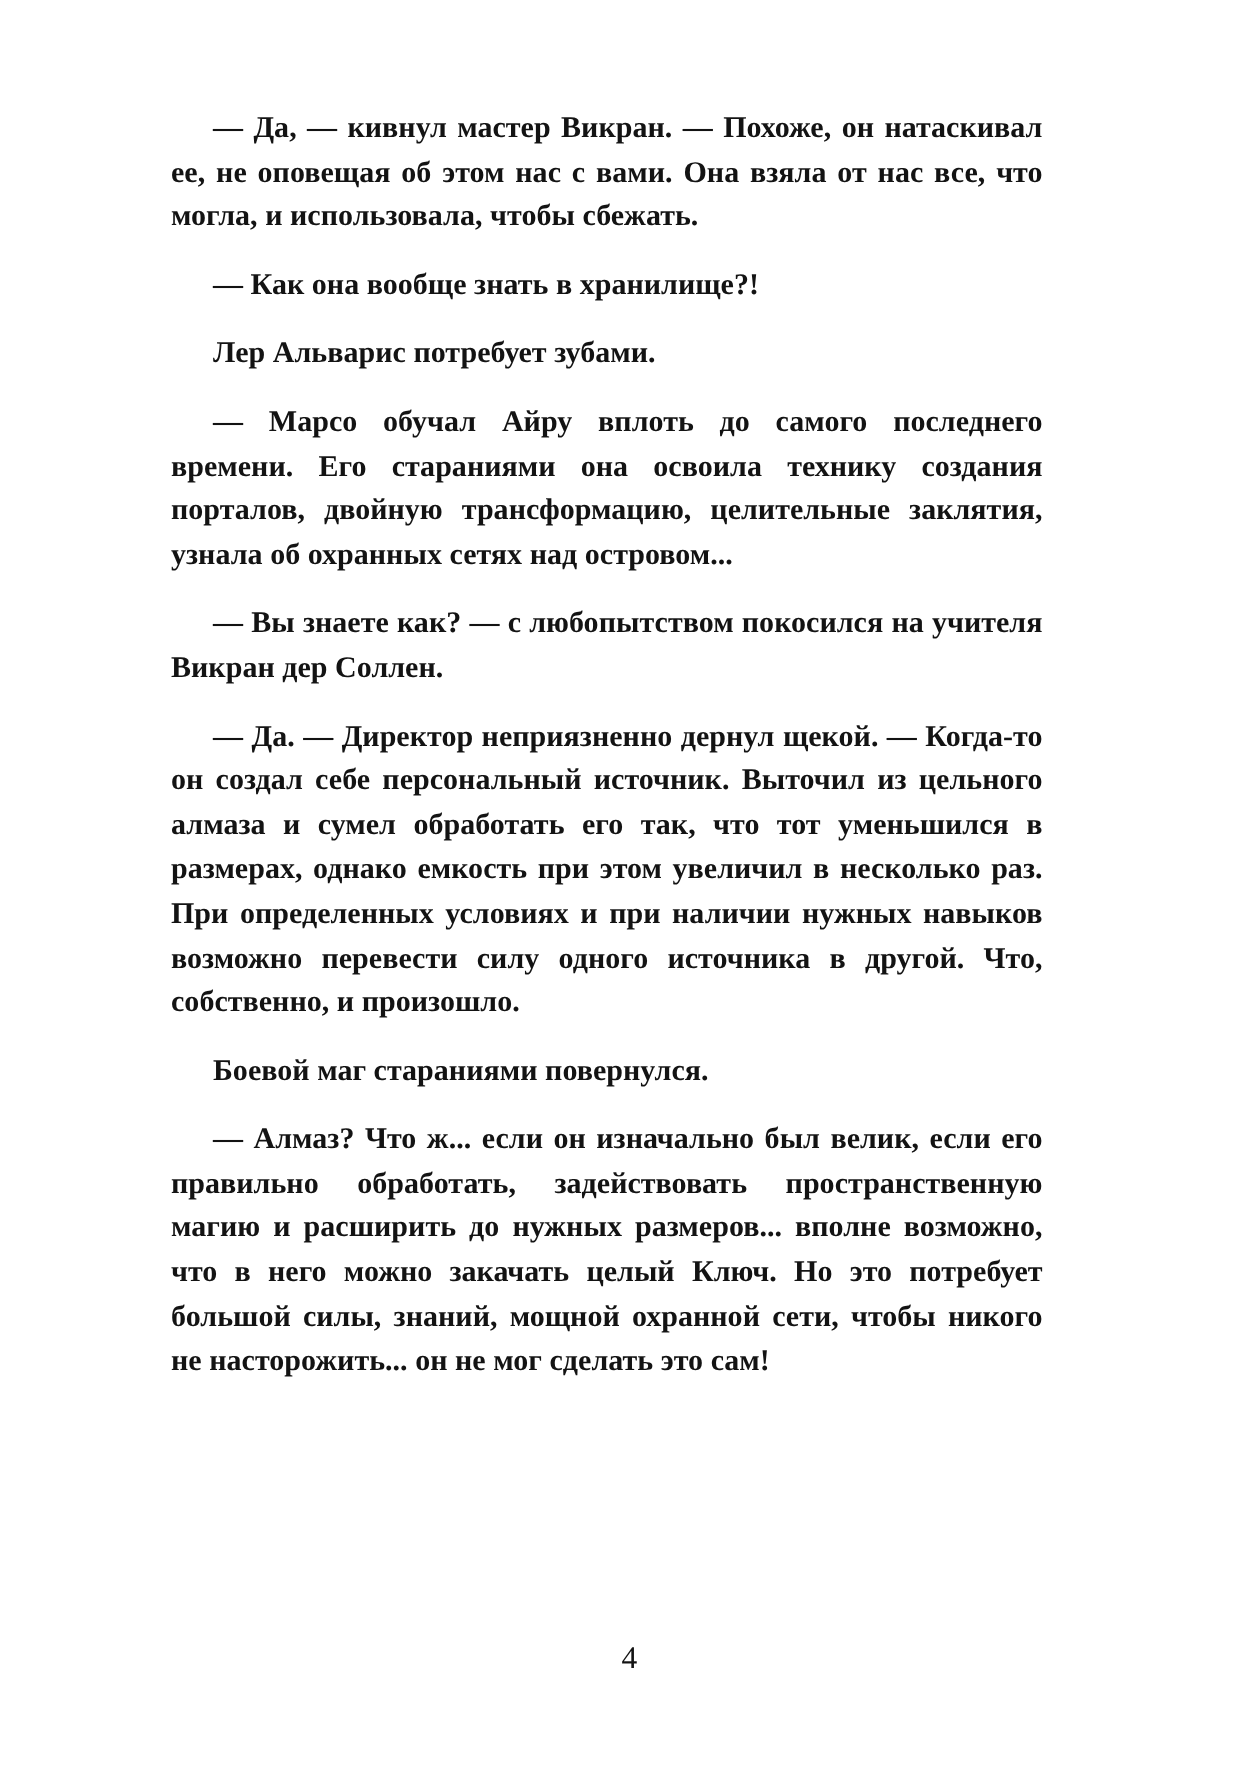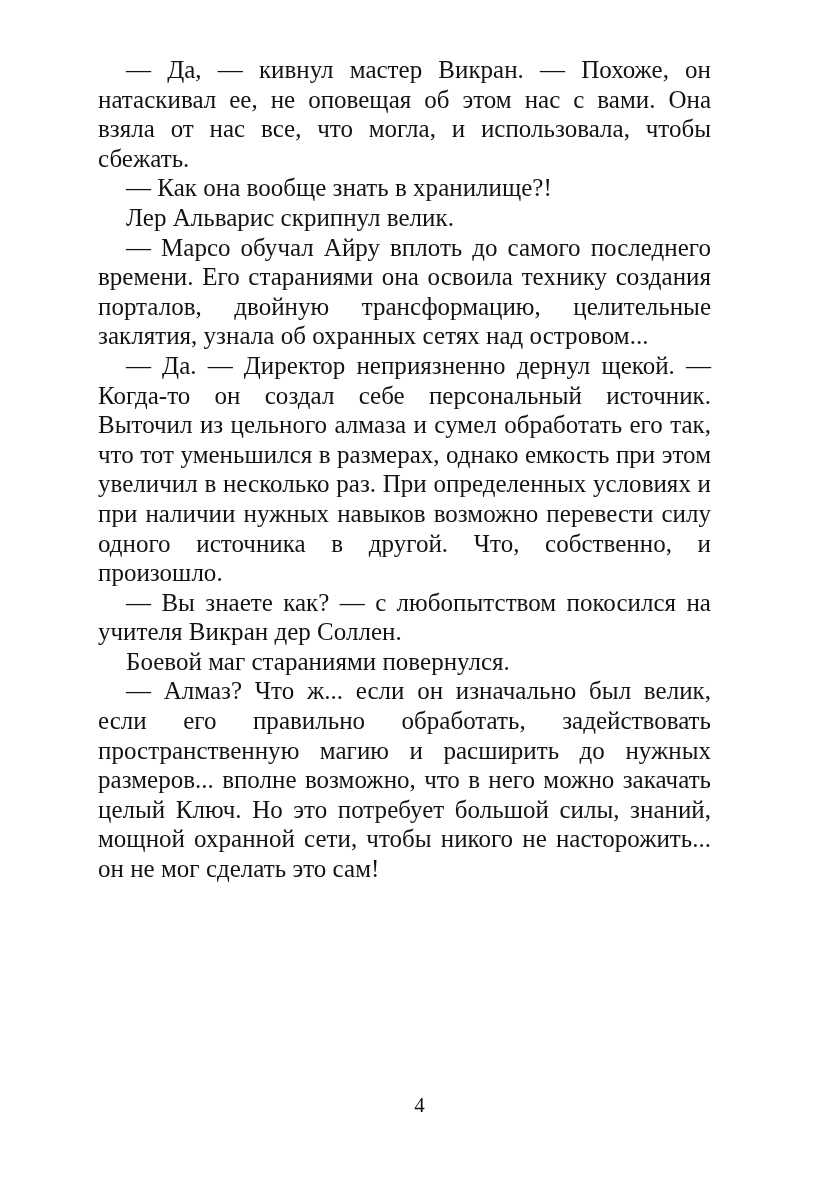--- a/index.html
+++ b/index.html
@@ -24,32 +24,33 @@
   }
 
   .text-block {
     position: absolute;
     left: 98px;
     top: 55px;
     width: 613px;
   }
 
   .para {
-    margin: 0;
+    margin: 16px;
     padding: 0;
     text-align: justify;
     text-justify: inter-word;
     text-indent: 28px;
-    font-size: 25px;
+    font-size: 20px;
     line-height: 29.6px;
     letter-spacing: 0.02px;
     word-spacing: 0px;
     color: #131313;
     -webkit-font-smoothing: antialiased;
     hyphens: manual;
+    font-weight: bold;
   }
 
   
   .para:last-child {
     margin-bottom: 0;
   }
 
   .folio {
     position: absolute;
     left: 0;
@@ -63,23 +64,23 @@
   }
 </style>
 </head>
 <body>
 
 <div class="page">
 
   <div class="text-block">
     <p class="para">— Да, — кивнул мастер Викран. — Похоже, он натаскивал ее, не оповещая об этом нас с вами. Она взяла от нас все, что могла, и использовала, чтобы сбежать.</p>
     <p class="para">— Как она вообще знать в хранилище?!</p>
-    <p class="para">Лер Альварис скрипнул велик.</p>
+    <p class="para">Лер Альварис потребует зубами.</p>
     <p class="para">— Марсо обучал Айру вплоть до самого последнего времени. Его стараниями она освоила технику создания порталов, двойную трансформацию, целительные заклятия, узнала об охранных сетях над островом...</p>
+    <p class="para">— Вы знаете как? — с любопытством покосился на учителя Викран дер Соллен.</p>
     <p class="para">— Да. — Директор неприязненно дернул щекой. — Когда-то он создал себе персональный источник. Выточил из цельного алмаза и сумел обработать его так, что тот уменьшился в размерах, однако емкость при этом увеличил в несколько раз. При определенных условиях и при наличии нужных навыков возможно перевести силу одного источника в другой. Что, собственно, и произошло.</p>
-    <p class="para">— Вы знаете как? — с любопытством покосился на учителя Викран дер Соллен.</p>
     <p class="para">Боевой маг стараниями повернулся.</p>
     <p class="para">— Алмаз? Что ж... если он изначально был велик, если его правильно обработать, задействовать пространственную магию и расширить до нужных размеров... вполне возможно, что в него можно закачать целый Ключ. Но это потребует большой силы, знаний, мощной охранной сети, чтобы никого не насторожить... он не мог сделать это сам!</p>
   </div>
 
   <div class="folio">4</div>
 
 </div>
 
 </body></html>

